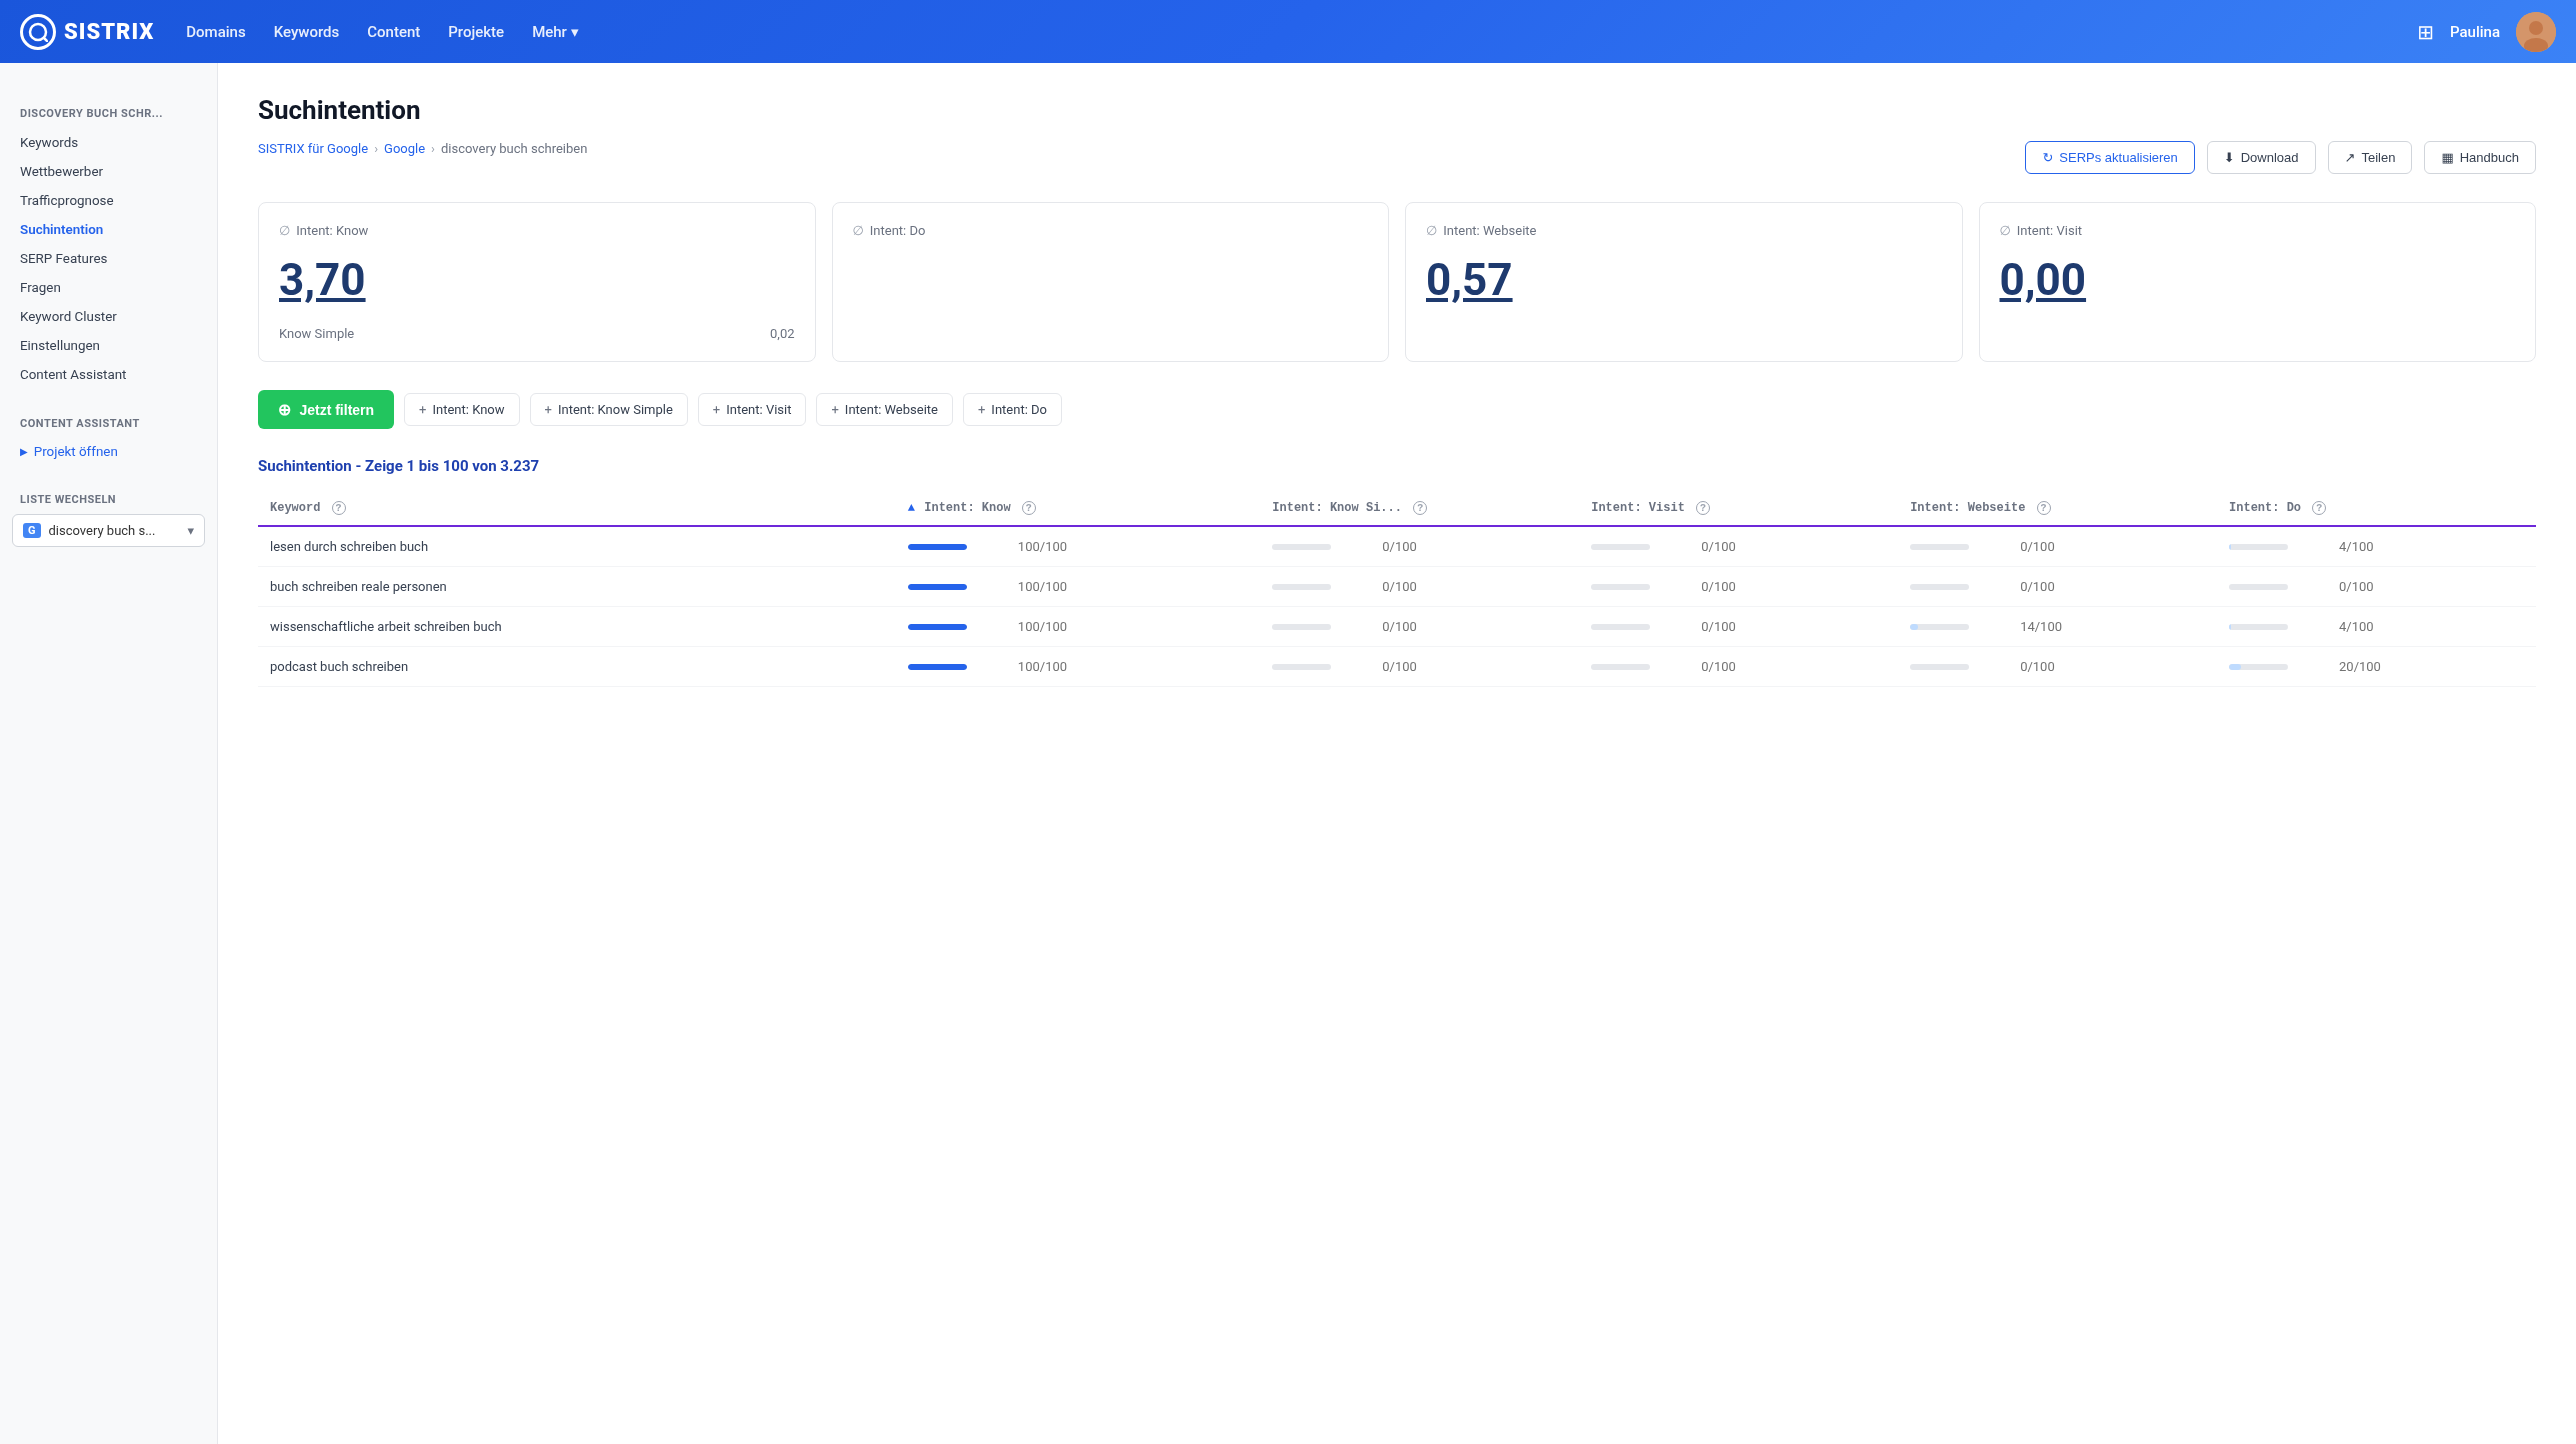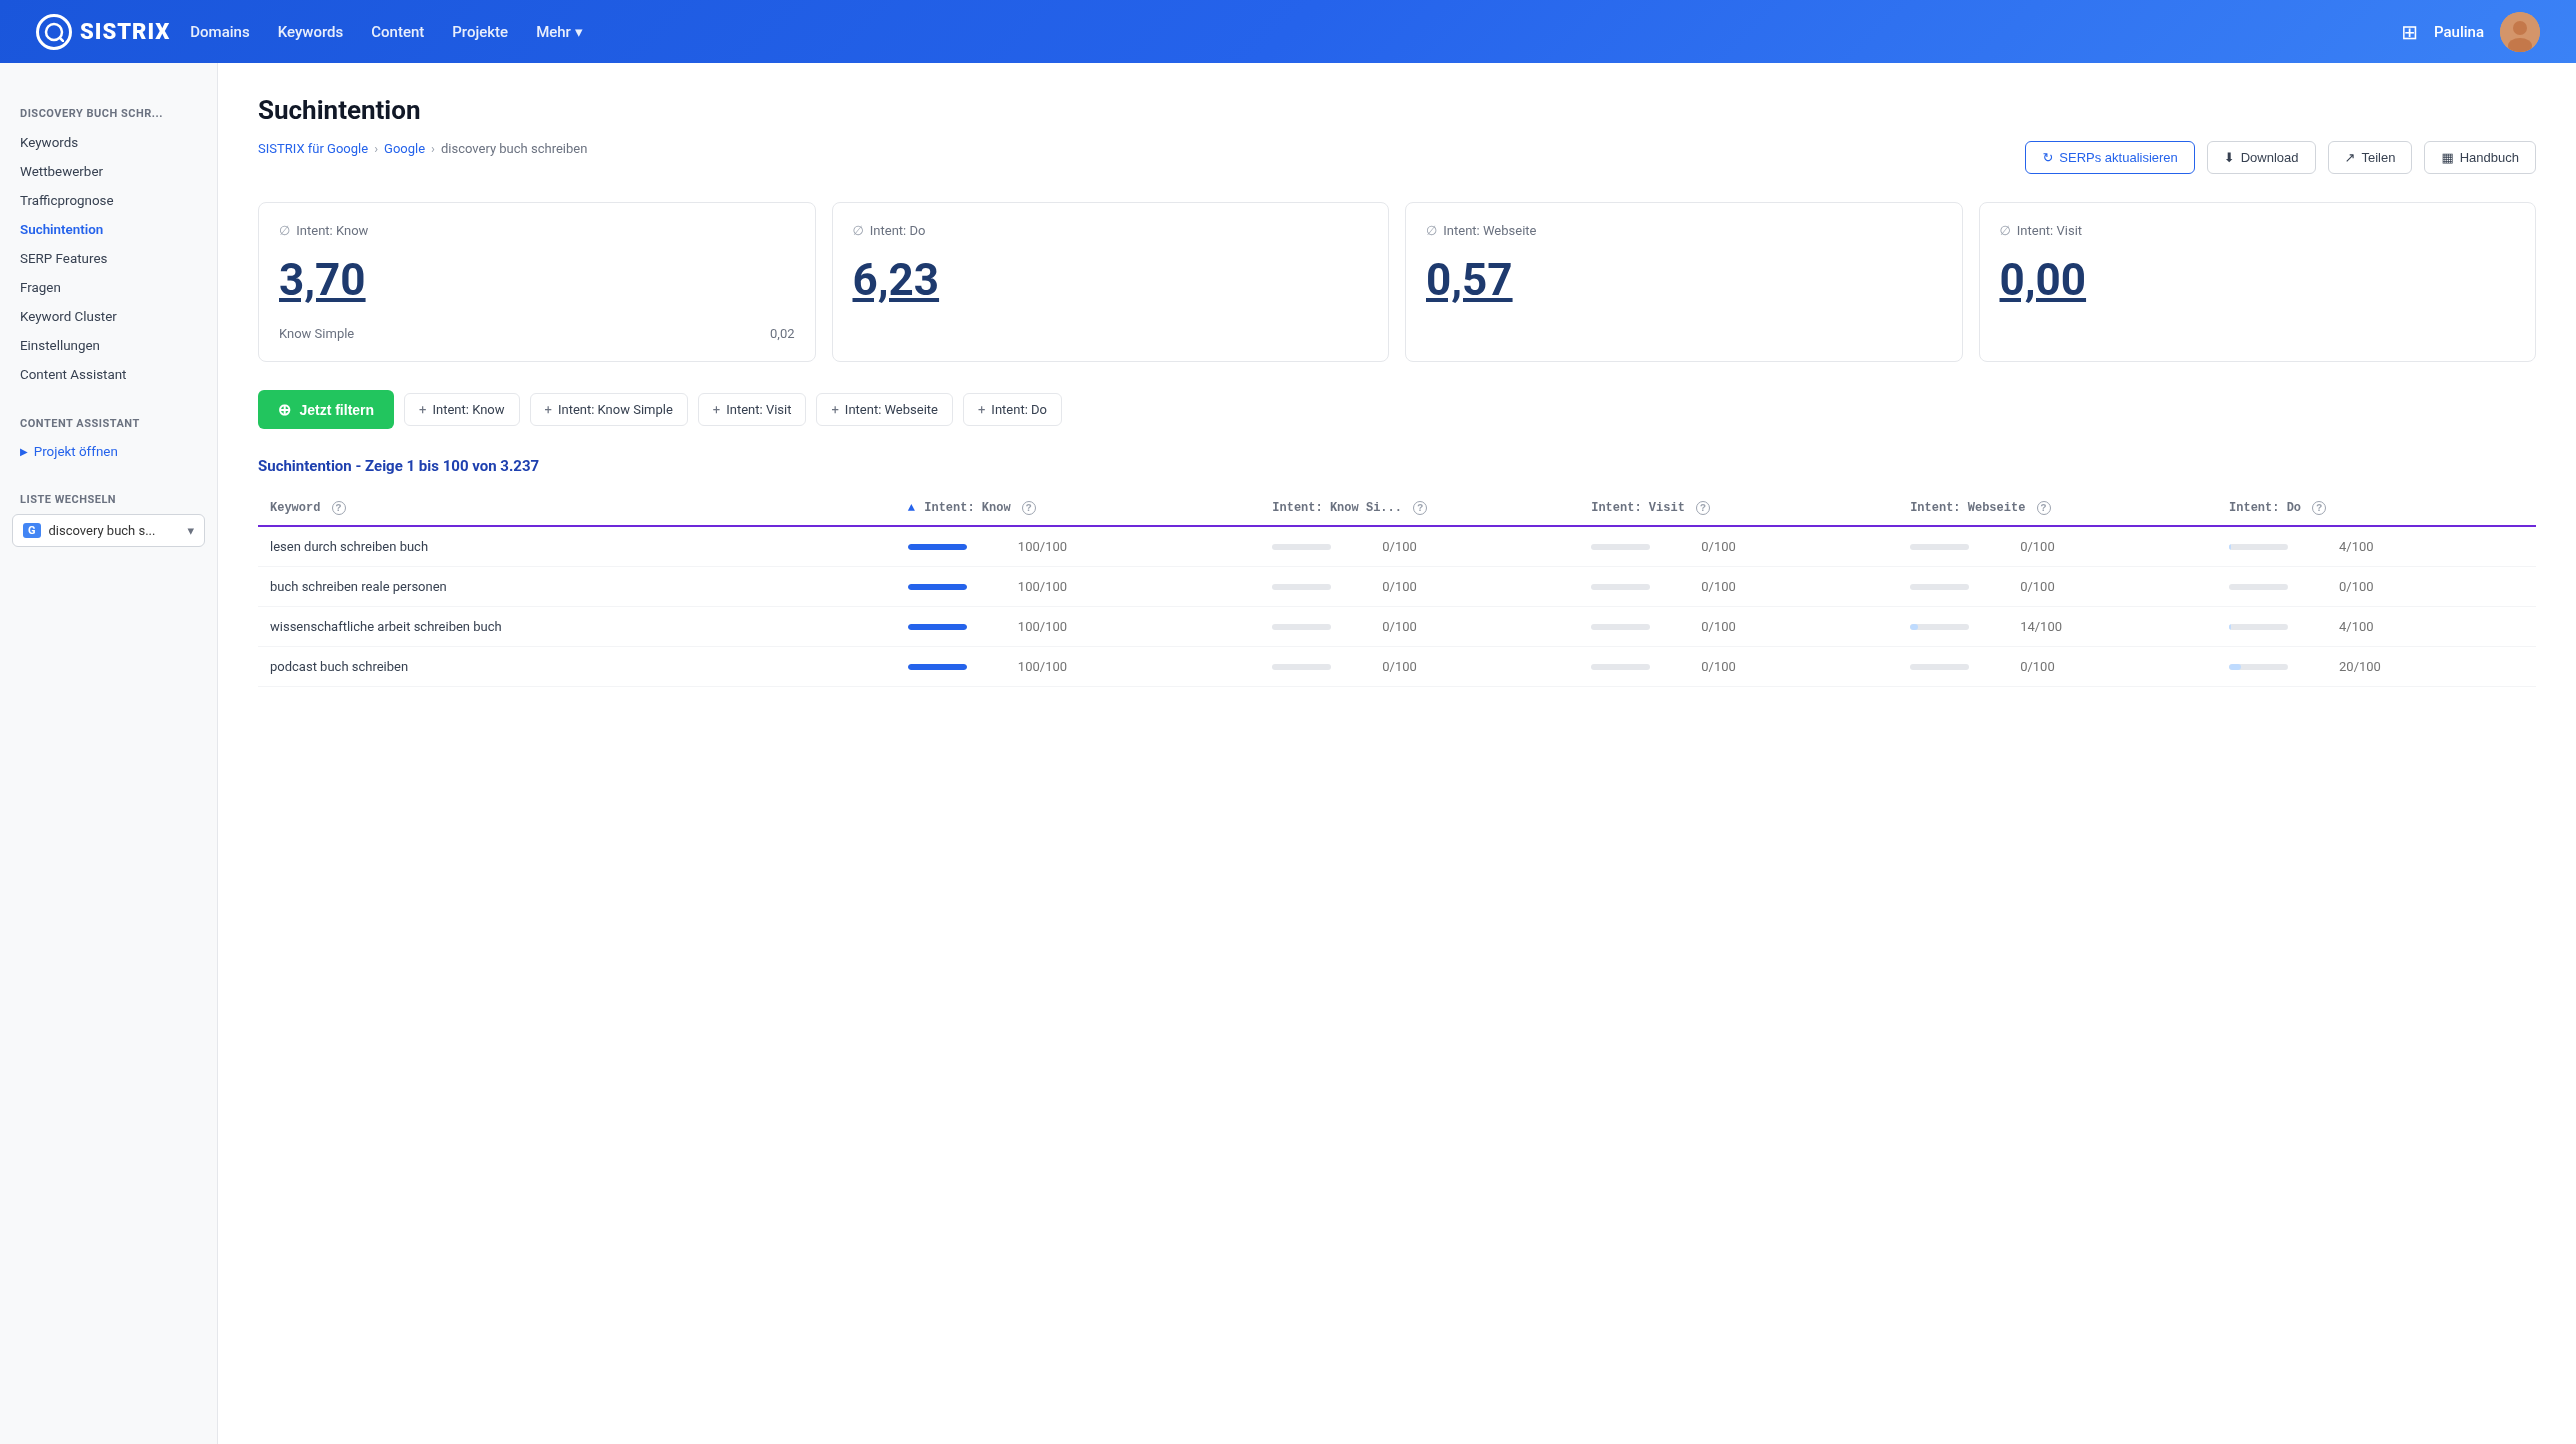--- a/index.html
+++ b/index.html
@@ -4,22 +4,22 @@
   <style>
     * { box-sizing: border-box; margin: 0; padding: 0; }
     body { font-family: -apple-system, BlinkMacSystemFont, 'Segoe UI', Roboto, sans-serif; background: #f0f2f5; color: #333; font-size: 14px; }
 
     
     .top-nav {
       background: linear-gradient(135deg, #1a56db 0%, #2563eb 50%, #3b82f6 100%);
       height: 63px;
       display: flex;
       align-items: center;
-      padding: 0 36px;
-      gap: 20px;
+      padding: 0 20px;
+      gap: 32px;
     }
     .logo {
       display: flex;
       align-items: center;
       gap: 8px;
       color: white;
       font-weight: 900;
       font-size: 22px;
       letter-spacing: 1px;
     }
@@ -453,21 +453,20 @@
         <div class="intent-sub">
           <span>Know Simple</span>
           <span>0,02</span>
         </div>
       </div>
       <div class="intent-card">
         <div class="intent-card-title">
           <span style="color:#9ca3af;">∅</span>
           <span>Intent: Do</span>
         </div>
-        <div class="intent-value">6,23</div>
       </div>
       <div class="intent-card">
         <div class="intent-card-title">
           <span style="color:#9ca3af;">∅</span>
           <span>Intent: Webseite</span>
         </div>
         <div class="intent-value">0,57</div>
       </div>
       <div class="intent-card">
         <div class="intent-card-title">

